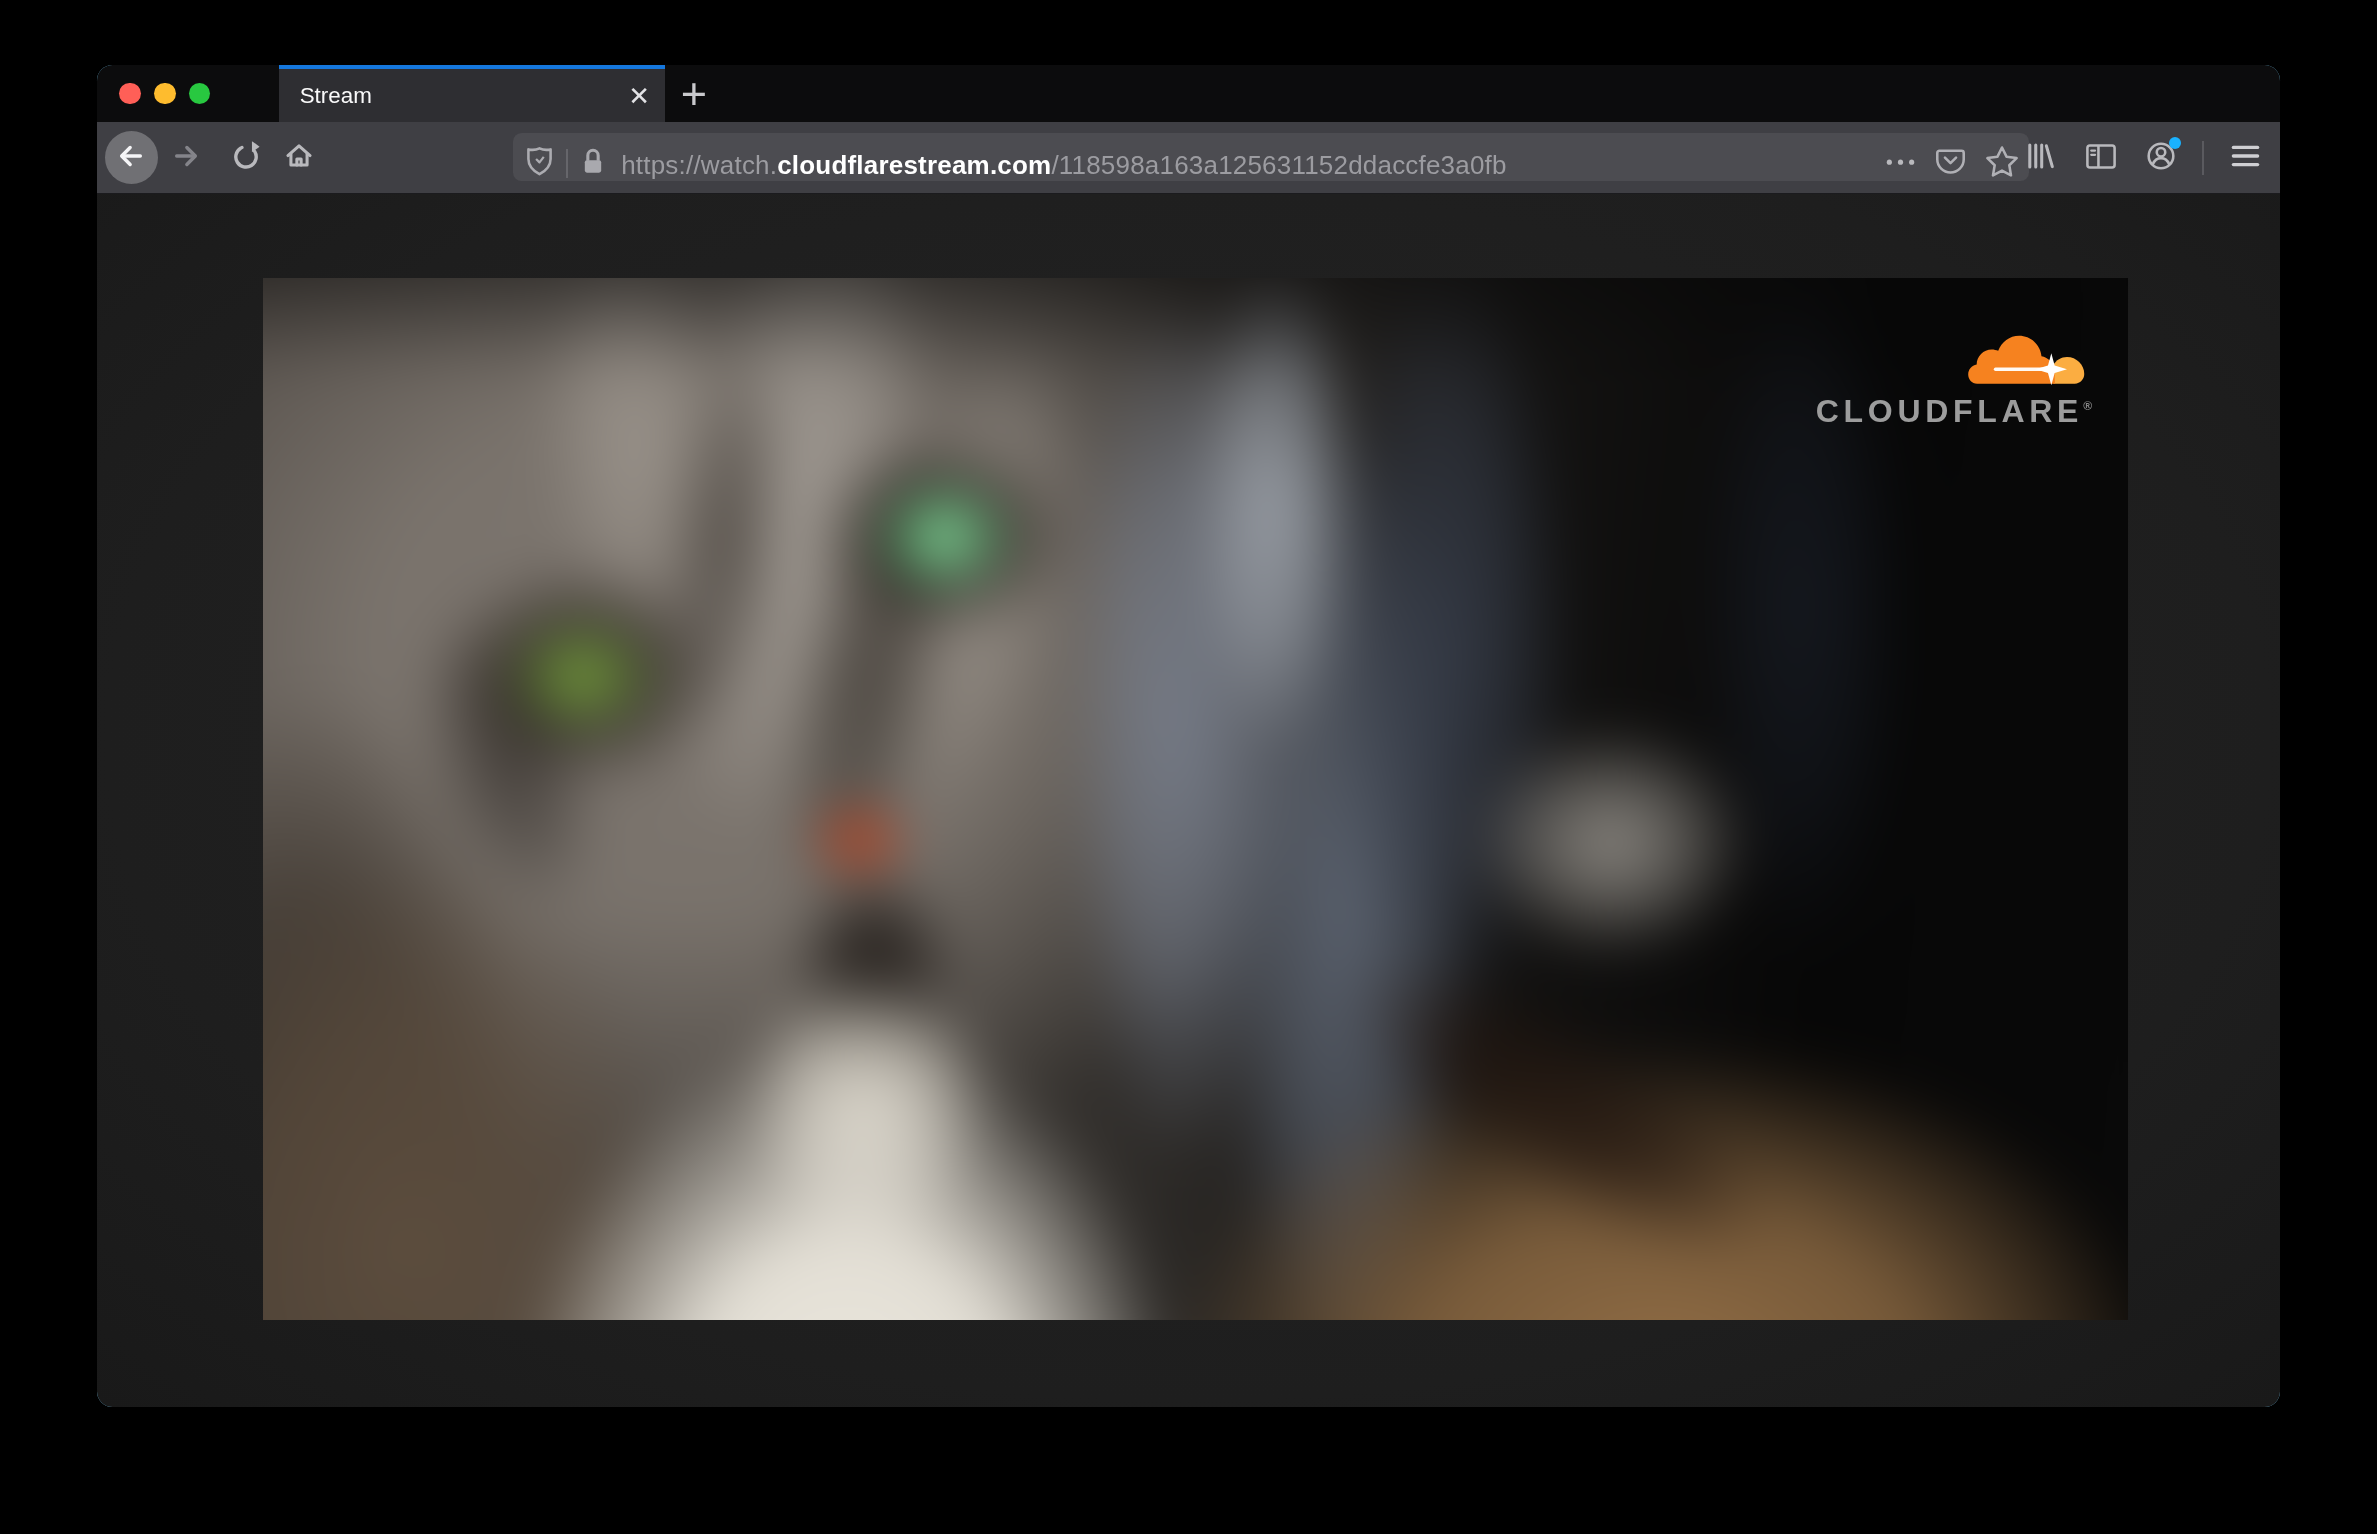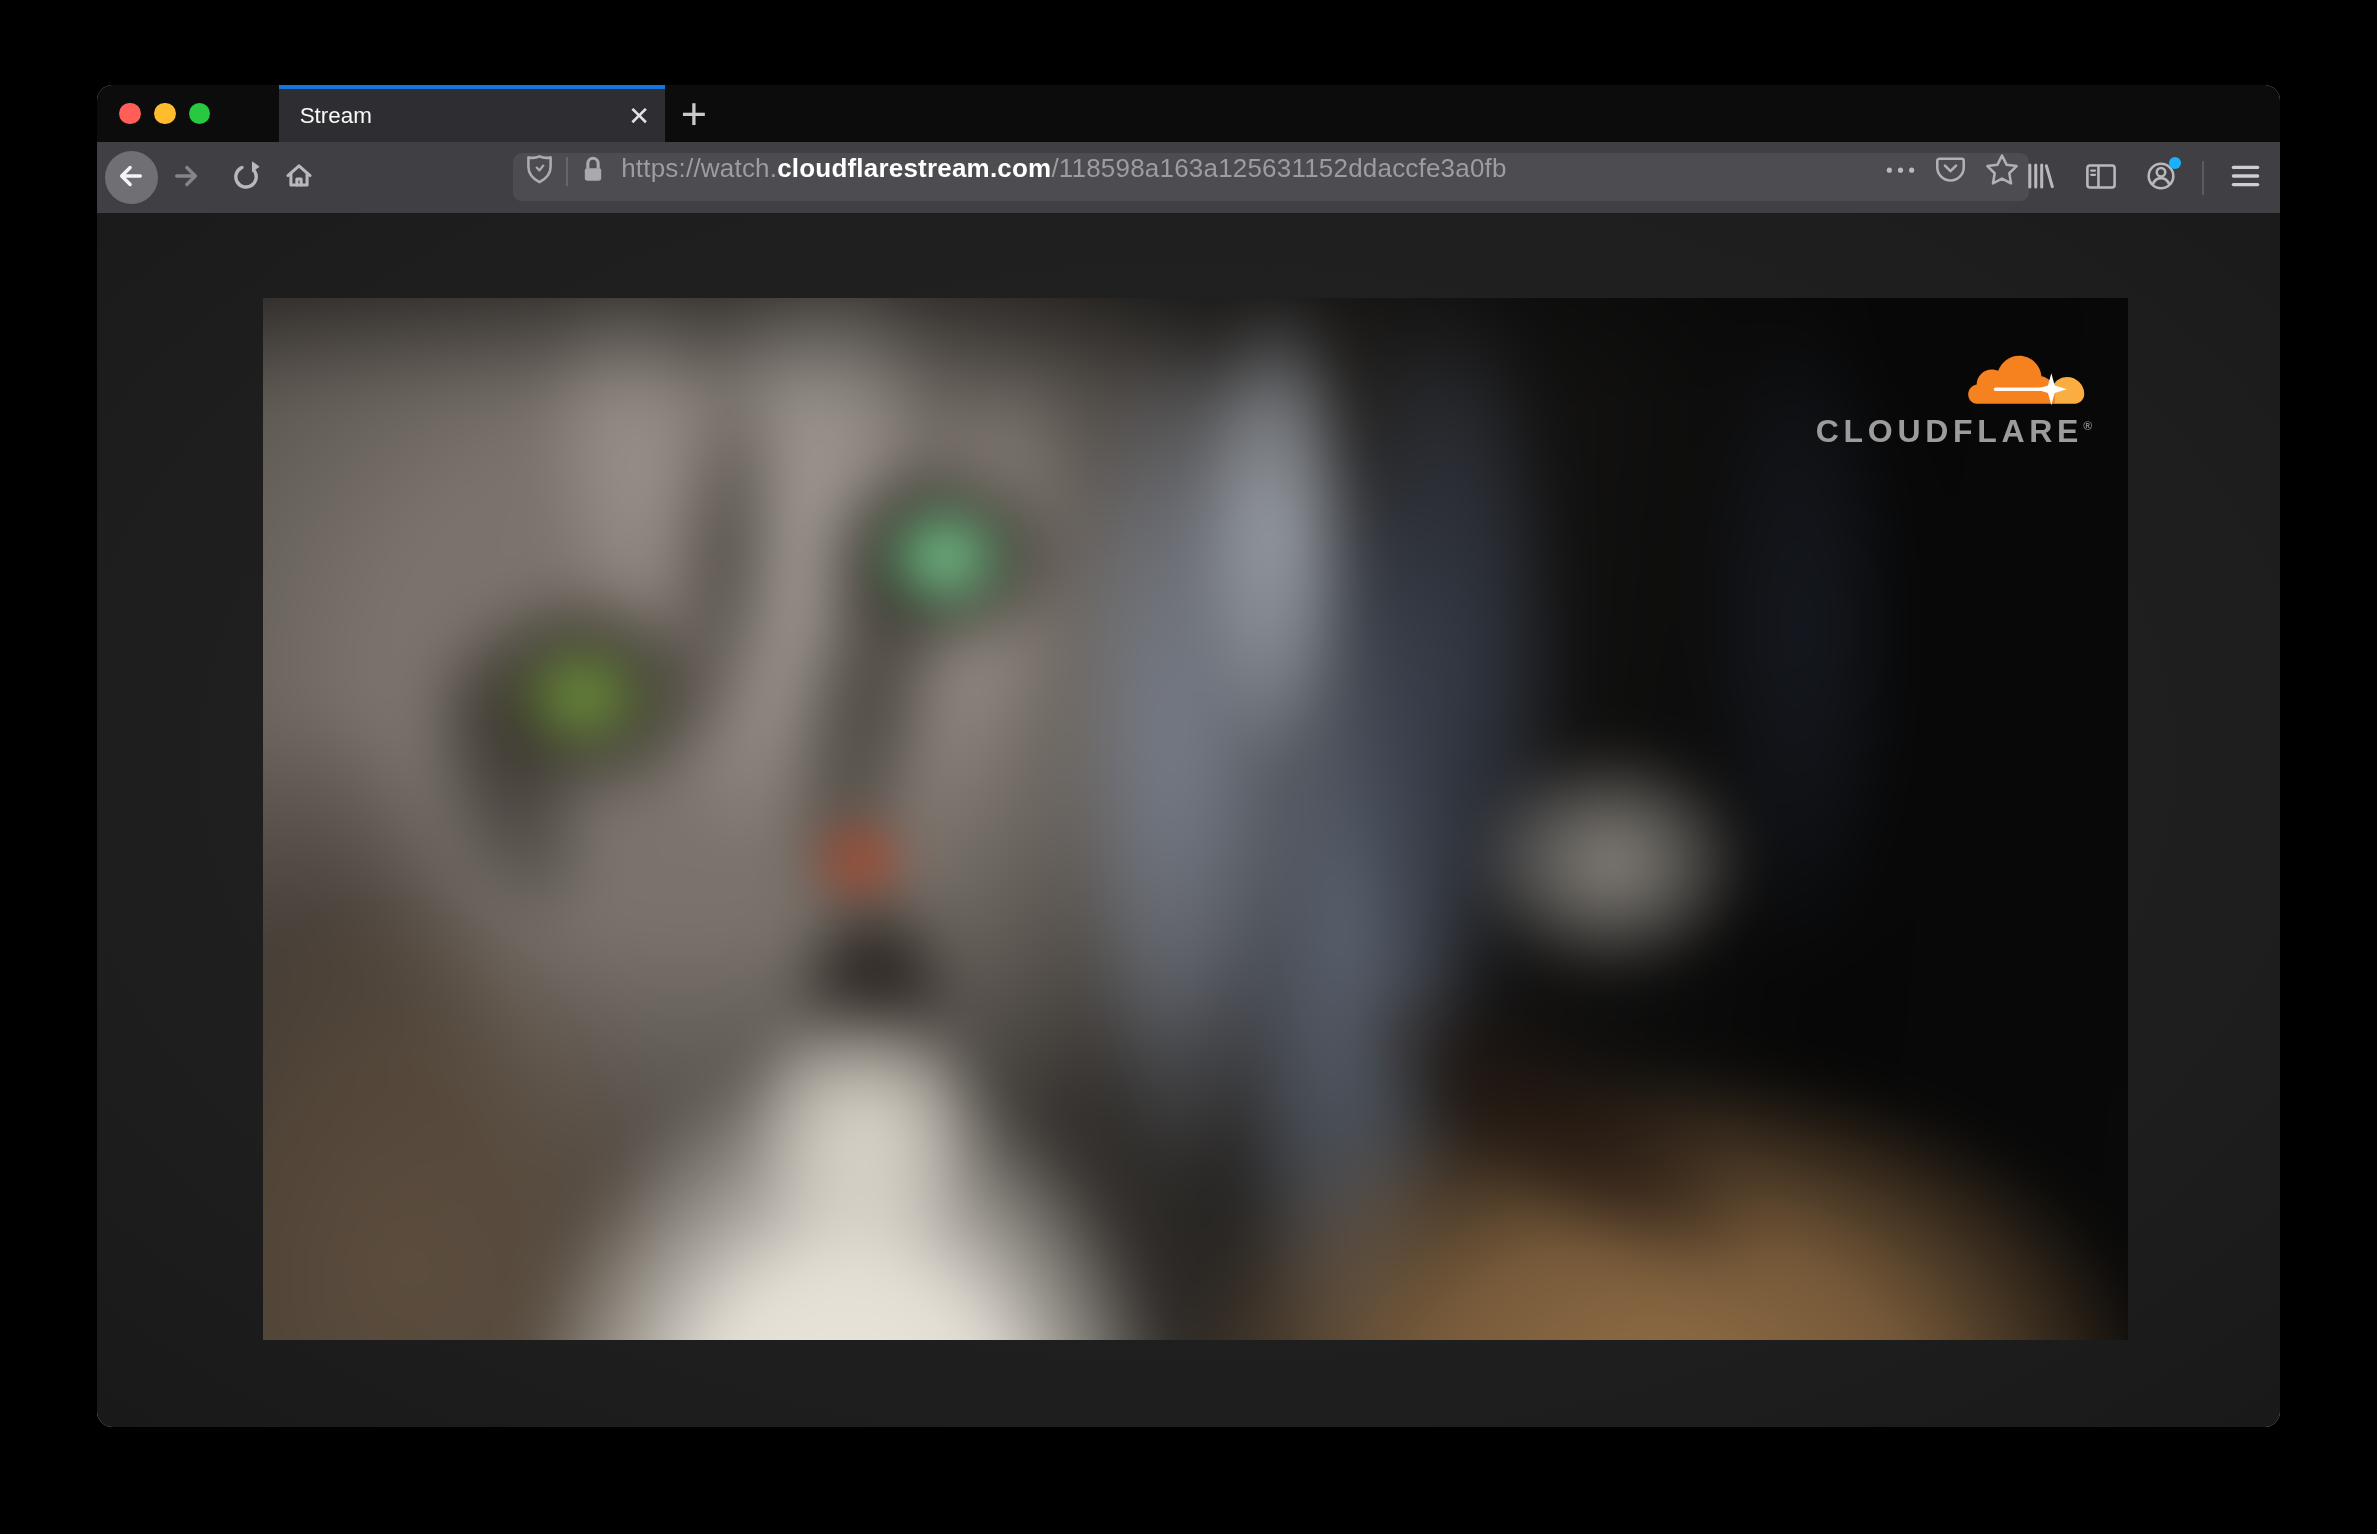--- a/index.html
+++ b/index.html
@@ -1,20 +1,20 @@
 <!DOCTYPE html>
 <html style="font-size:13.8px"><head>
 <meta charset="utf-8">
 <style>
   html,body{margin:0;padding:0;background:#000;width:2377px;height:1534px;overflow:hidden;
     font-family:"Liberation Sans",sans-serif;-webkit-font-smoothing:antialiased;}
 
   
   .window{position:absolute;left:97px;top:65px;width:2183px;height:1342px;
-    border-radius:15.5px;overflow:hidden;background:#7dd3fc;margin-top:20px;}
+    border-radius:15.5px;overflow:hidden;background:#7dd3fc;}
 
   
   .tabstrip{position:absolute;left:0;top:0;width:100%;height:57px;background:#0c0c0d;}
   .traffic{position:absolute;left:22.4px;top:0;height:57px;display:flex;align-items:center;gap:13px;}
   .tdot{width:21.6px;height:21.6px;border-radius:50%;}
   .tdot.red{background:#ff5f57;}
   .tdot.yellow{background:#febc2e;}
   .tdot.green{background:#28c840;}
   .tab{position:absolute;left:182px;top:0;width:386px;height:57px;background:#2e2e32;
     box-sizing:border-box;border-top:4.3px solid #1577dd;display:flex;align-items:center;}
@@ -28,21 +28,21 @@
   
   .toolbar{position:absolute;left:0;top:57px;width:100%;height:71px;background:#3f3f44;
     border-bottom:1.7px solid #1b1b1e;box-sizing:content-box;}
   .navbtn{position:absolute;top:0;height:71px;display:flex;align-items:center;justify-content:center;}
   .backcirc{left:7.8px;width:53px;height:53px;top:8.6px;border-radius:50%;background:#707074;}
   .fwd{left:72px;width:34px;}
   .rld{left:132px;width:34px;}
   .hom{left:185px;width:34px;}
 
   .urlbar{position:absolute;left:416px;top:11.2px;width:1516px;height:48px;background:#4c4c51;
-    border-radius:8.6px;display:flex;align-items:flex-start;}
+    border-radius:8.6px;display:flex;align-items:flex-end;}
   .ub-left{display:flex;align-items:center;padding-left:12px;gap:0;}
   .ub-sep{width:1.7px;height:29px;background:#66666b;margin:0 12px;}
   .url-text{font-size:26px;margin-left:15.5px;white-space:nowrap;letter-spacing:0.2px;}
   .u-dim{color:#9c9ca1;}
   .u-domain{color:#ffffff;font-weight:bold;}
   .ub-right{margin-left:auto;display:flex;align-items:center;gap:19px;padding-right:10.3px;}
 
   .tb-right{position:absolute;right:0;top:0;height:71px;display:flex;align-items:center;gap:22.4px;
     padding-right:15.5px;}
   .tb-ico{position:relative;display:flex;align-items:center;justify-content:center;width:38px;height:38px;}

